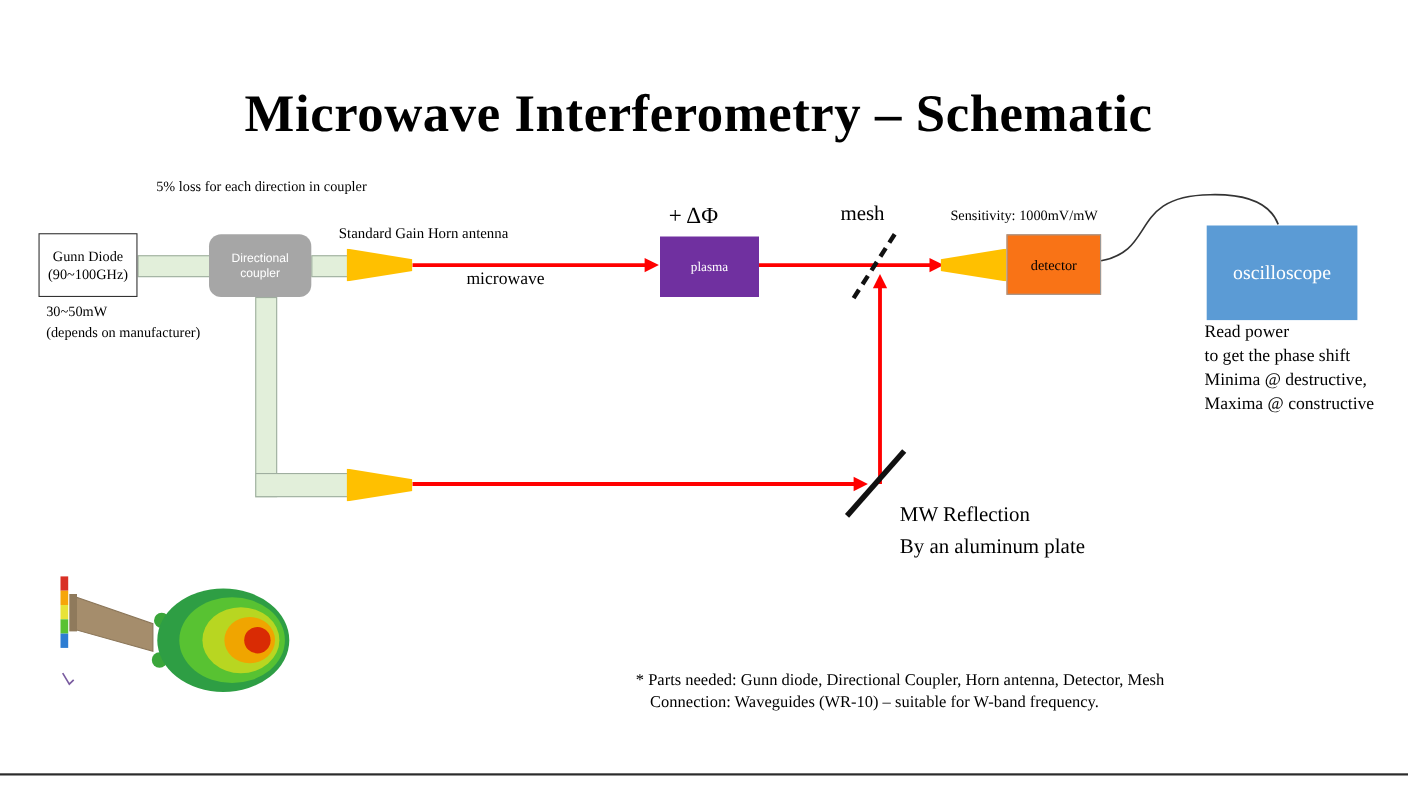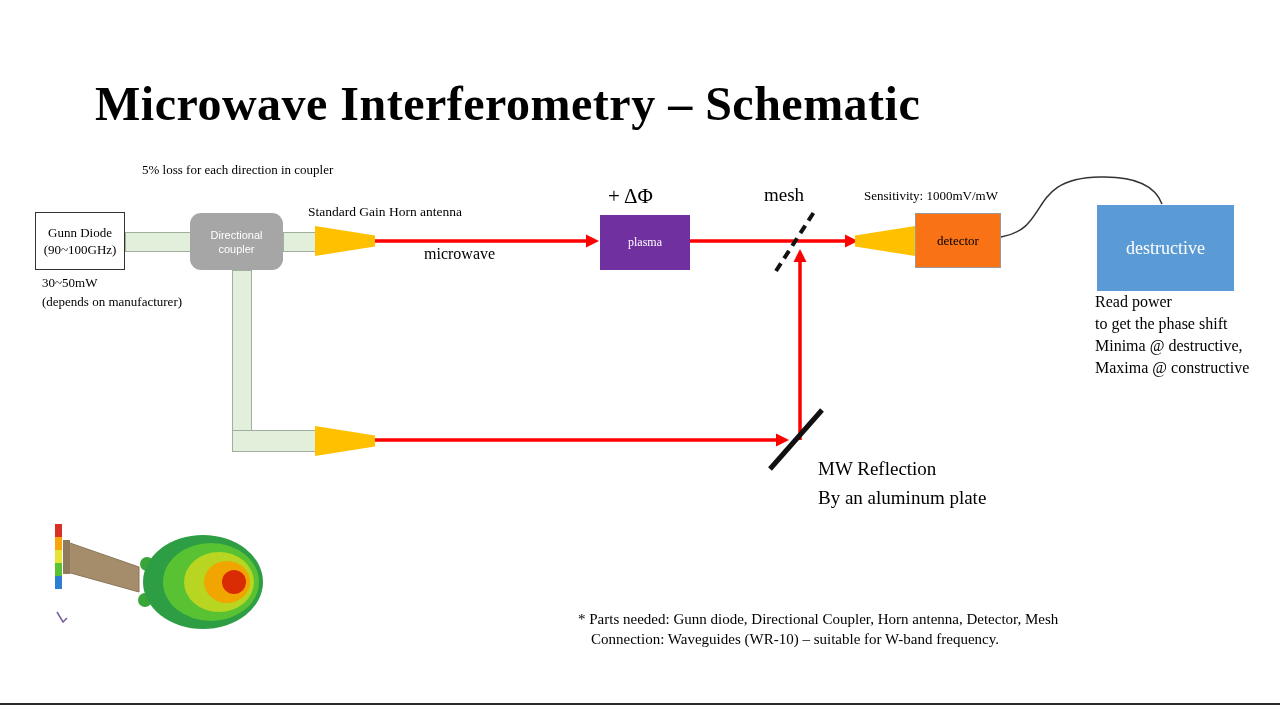--- a/index.html
+++ b/index.html
@@ -4,21 +4,21 @@
 <style>
   html,body{margin:0;padding:0;background:#888;}
   #slide{
     position:relative;width:1280px;height:720px;background:#ffffff;
     overflow:hidden;font-family:"Liberation Serif",serif;color:#000;
   }
   .abs{position:absolute;}
   #diagram-lines{position:absolute;left:0;top:0;}
   .title{
     left:95px;top:76px;width:1080px;
-    font-size:48px;font-weight:bold;letter-spacing:.5px;white-space:nowrap;
+    font-size:48px;font-weight:bold;letter-spacing:.5px;white-space:nowrap;text-align:center;
   }
   .lbl{white-space:nowrap;}
   .box{display:flex;flex-direction:column;align-items:center;justify-content:center;
        text-align:center;box-sizing:border-box;}
   .waveguide{background:#e2efda;border:1px solid #9fae9f;box-sizing:border-box;}
   .horn{background:#ffc000;}
   .horn-right{clip-path:polygon(0 0,100% 32%,100% 68%,0 100%);}
   .horn-left{clip-path:polygon(0 32%,100% 0,100% 100%,0 68%);}
   .gunn{left:35px;top:212px;width:90px;height:58px;background:#fff;border:1px solid #333;
         font-size:13px;line-height:17px;}
@@ -96,21 +96,21 @@
 
   <div class="abs box plasma">
     <span>plasma</span>
   </div>
 
   <div class="abs box detector">
     <span>detector</span>
   </div>
 
   <div class="abs box scope">
-    <span>destructive</span>
+    <span>oscilloscope</span>
   </div>
 
   <div class="abs lbl" style="left:142px;top:162px;font-size:13px;">5% loss for each direction in coupler</div>
 
   <div class="abs lbl" style="left:308px;top:204px;font-size:13.5px;">Standard Gain Horn antenna</div>
 
   <div class="abs lbl" style="left:42px;top:275px;font-size:13px;">30~50mW</div>
   <div class="abs lbl" style="left:42px;top:294px;font-size:13px;">(depends on manufacturer)</div>
 
   <div class="abs lbl" style="left:424px;top:245px;font-size:16px;">microwave</div>

